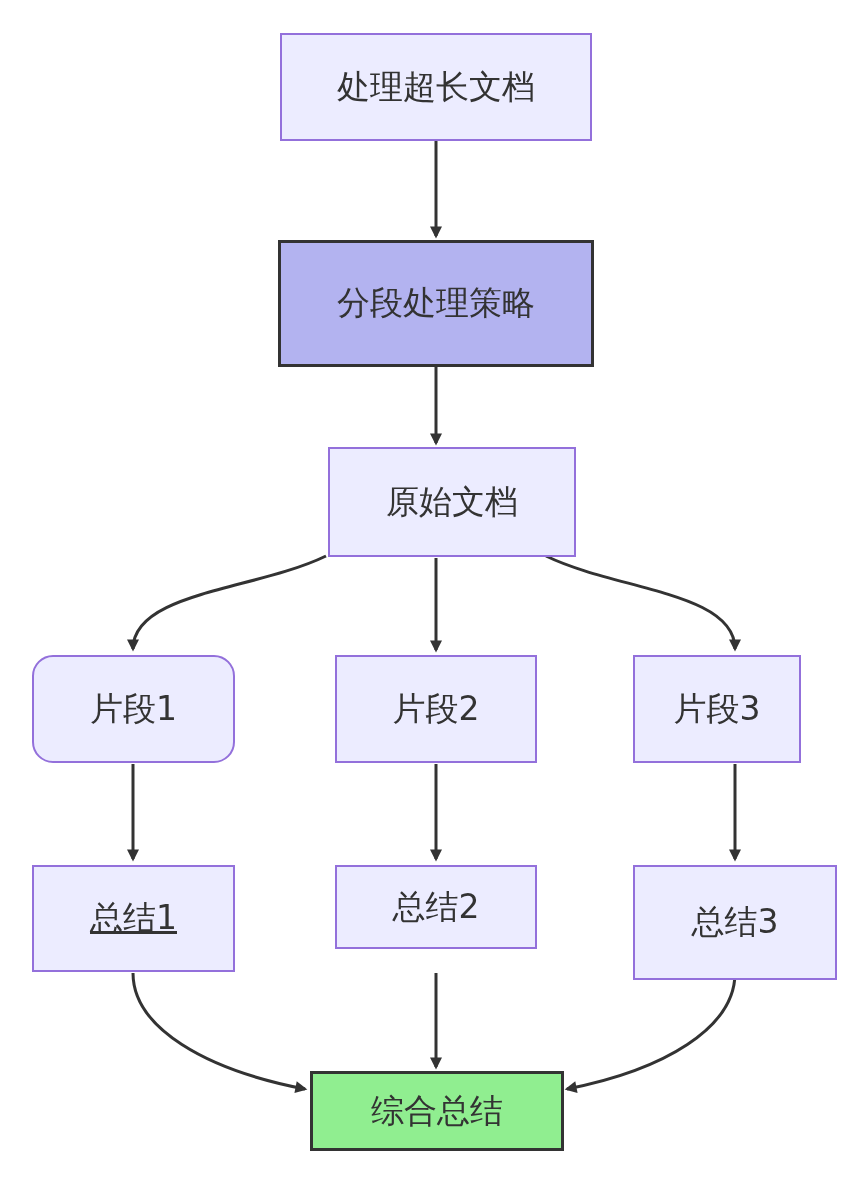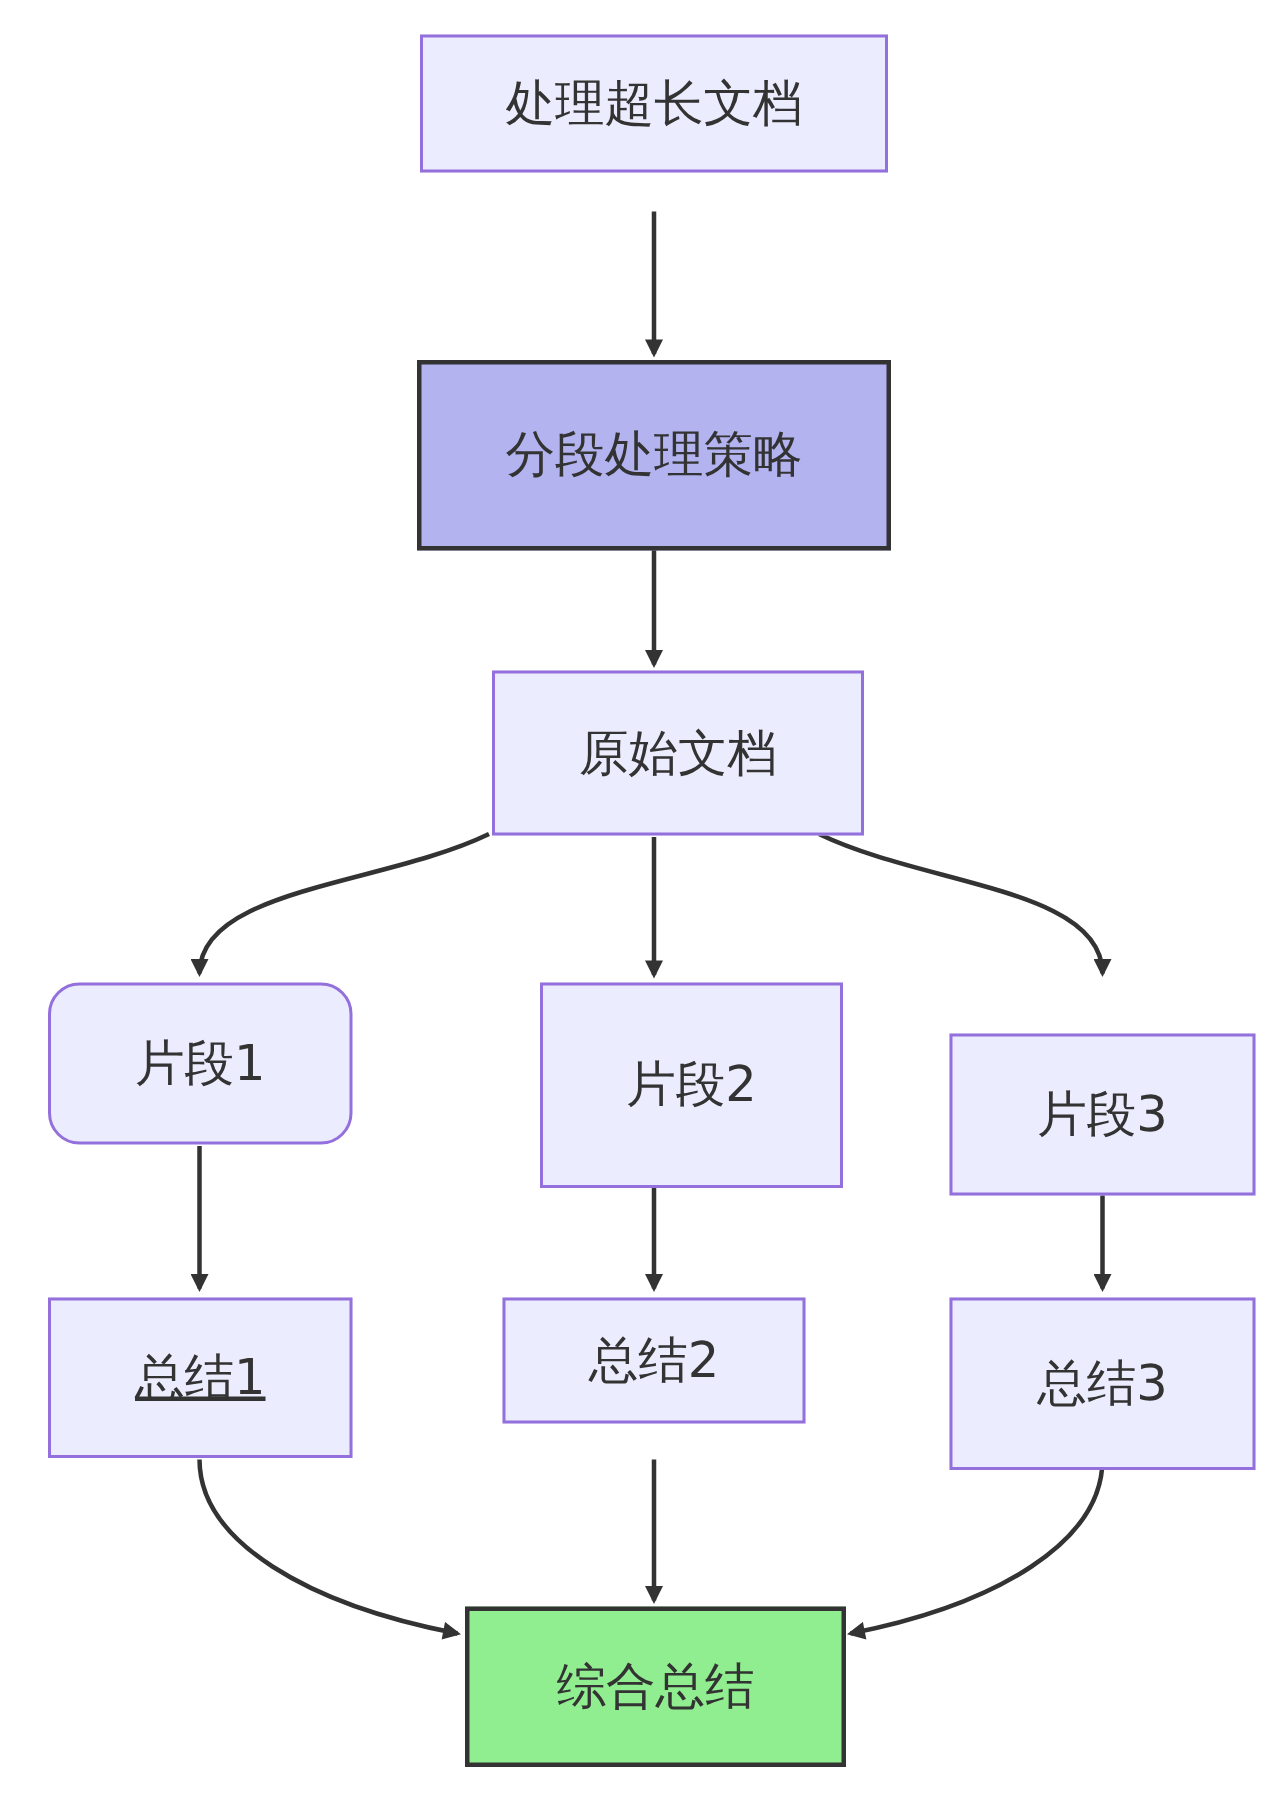--- a/index.html
+++ b/index.html
@@ -69,53 +69,53 @@
     <path class="edge" d="M 436 558 V 650" marker-end="url(#arrow)"></path>
     <path class="edge" d="M 546 556 C 616 590, 735 592, 735 649" marker-end="url(#arrow)"></path>
     <path class="edge" d="M 133 764 V 859" marker-end="url(#arrow)"></path>
     <path class="edge" d="M 436 764 V 859" marker-end="url(#arrow)"></path>
     <path class="edge" d="M 735 764 V 859" marker-end="url(#arrow)"></path>
     <path class="edge" d="M 133 973 C 133 1028, 206 1070, 305 1089" marker-end="url(#arrow)"></path>
     <path class="edge" d="M 436 973 V 1067" marker-end="url(#arrow)"></path>
     <path class="edge" d="M 735 973 C 735 1028, 664 1070, 567 1089" marker-end="url(#arrow)"></path>
   </svg>
 
-  <div class="node node--default" style="left:280px; top:23px; width:312px; height:92px;">
+  <div class="node node--default" style="left:280px; top:33px; width:312px; height:108px;">
     <span>处理超长文档</span>
   </div>
 
   <div class="node node--highlight" style="left:278px; top:240px; width:316px; height:127px;">
     <span>分段处理策略</span>
   </div>
 
   <div class="node node--default" style="left:328px; top:447px; width:248px; height:110px;">
     <span>原始文档</span>
   </div>
 
   <div class="node node--default" style="left:32px; top:655px; width:203px; height:108px;border-radius:21px;">
     <span>片段1</span>
   </div>
 
-  <div class="node node--default" style="left:335px; top:655px; width:202px; height:137px;margin-left:25px;">
+  <div class="node node--default" style="left:335px; top:655px; width:202px; height:108px;">
     <span>片段2</span>
   </div>
 
-  <div class="node node--default" style="left:633px; top:655px; width:204px; height:108px;margin-top:34px;">
+  <div class="node node--default" style="left:633px; top:655px; width:168px; height:108px;">
     <span>片段3</span>
   </div>
 
   <div class="node node--default" style="left:32px; top:865px; width:203px; height:107px;text-decoration:underline;">
     <span>总结1</span>
   </div>
 
   <div class="node node--default" style="left:335px; top:865px; width:202px; height:84px;">
     <span>总结2</span>
   </div>
 
   <div class="node node--default" style="left:633px; top:865px; width:204px; height:115px;">
     <span>总结3</span>
   </div>
 
-  <div class="node node--success" style="left:310px; top:1071px; width:254px; height:107px;">
+  <div class="node node--success" style="left:310px; top:1071px; width:254px; height:80px;">
     <span>综合总结</span>
   </div>
 
 </div>
 
 </body></html>

